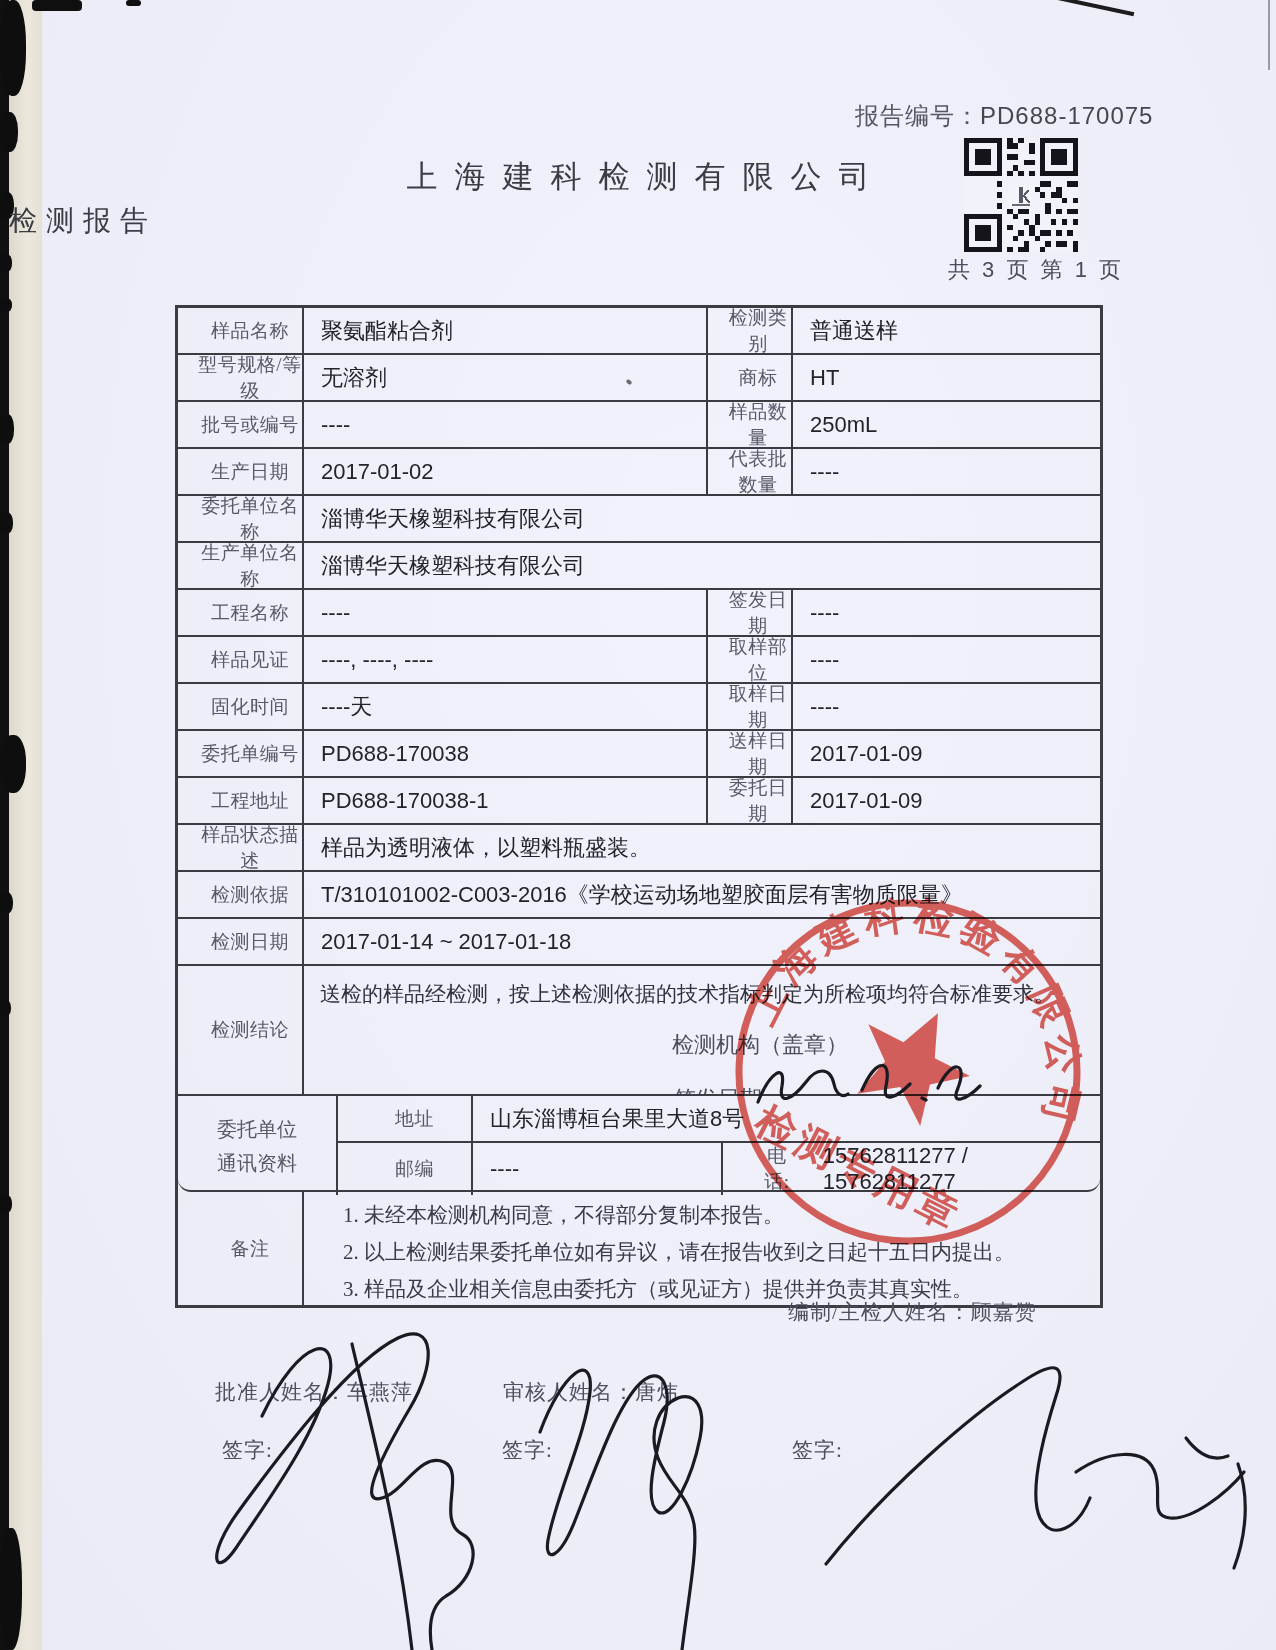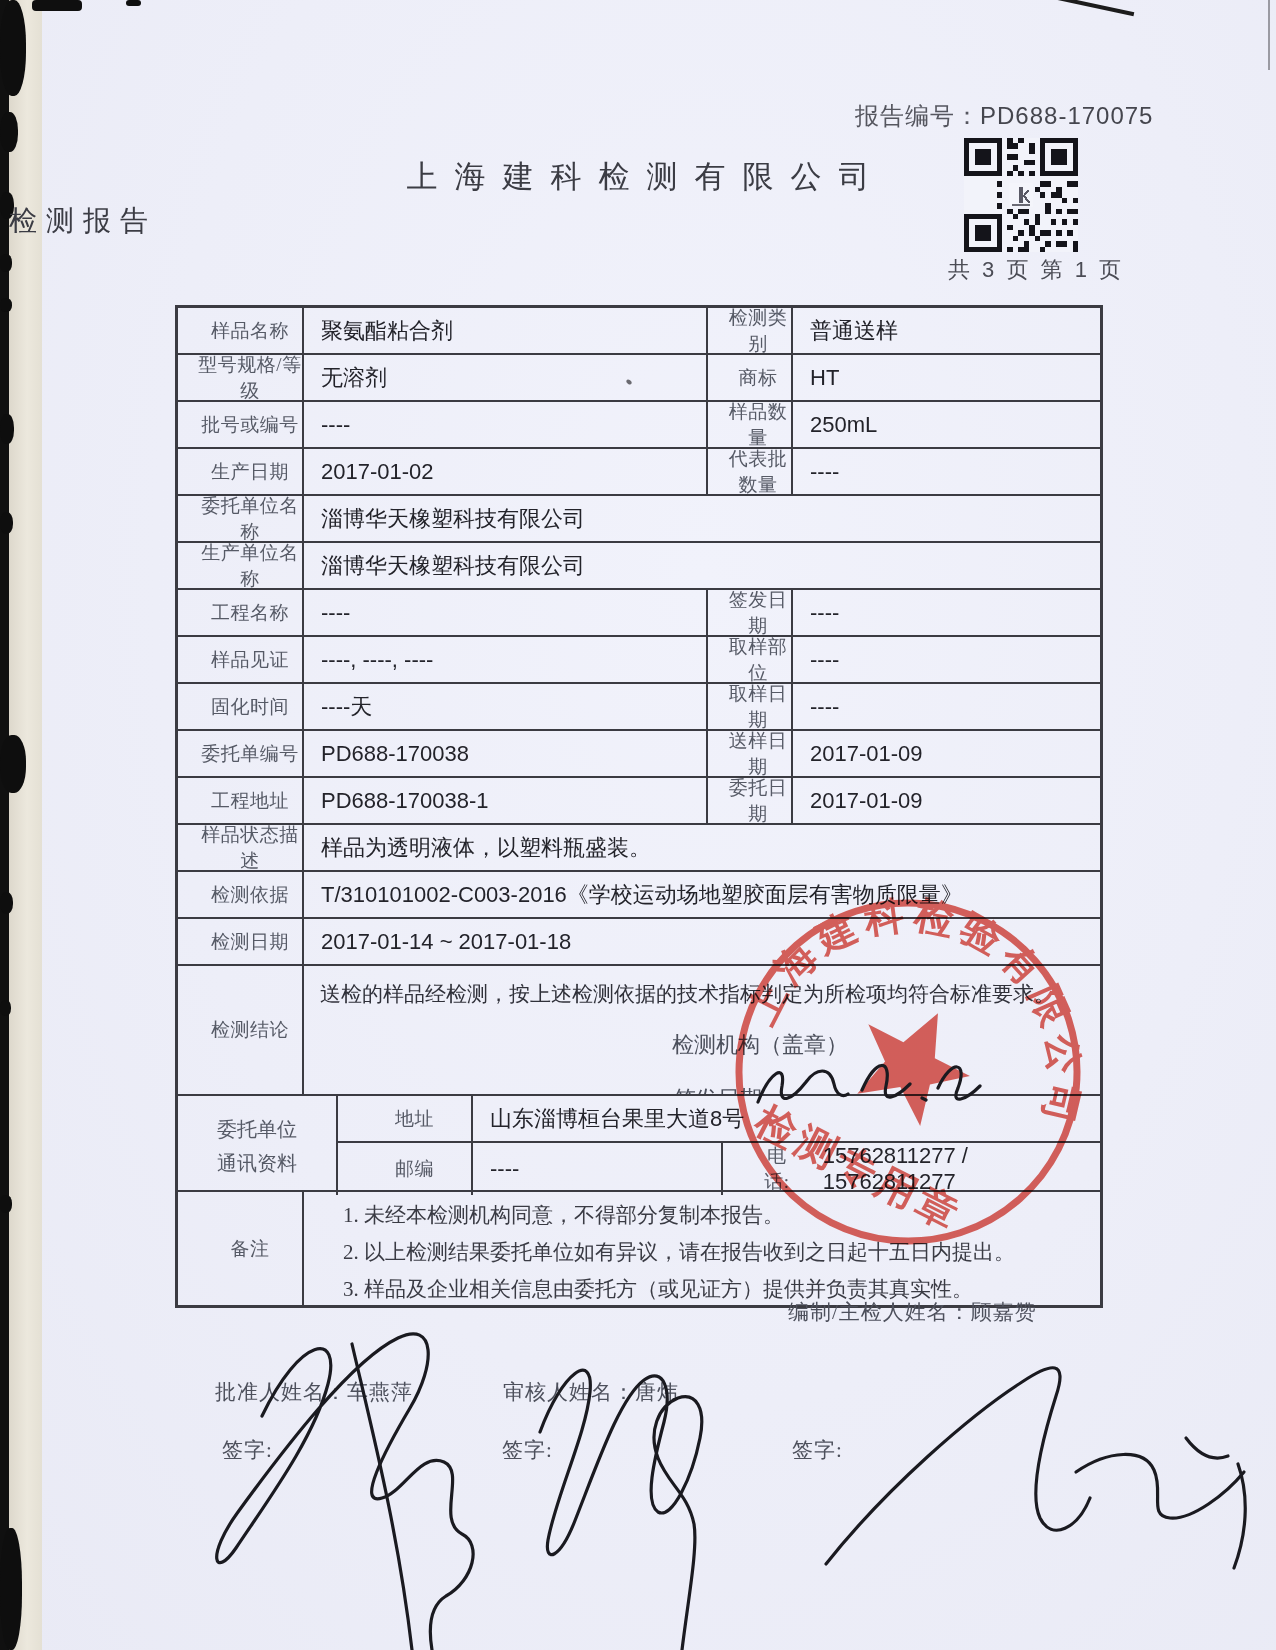--- a/index.html
+++ b/index.html
@@ -47,21 +47,21 @@
   .bl{border-left:2px solid #3b3b42;padding-left:17px;}
   
   .conc-body{position:relative;}
   .conc-text{position:absolute;left:16px;top:14px;font-size:21px;color:#30313a;
     font-family:"Liberation Serif","DejaVu Serif",serif;}
   .conc-org{position:absolute;left:368px;top:64px;font-size:22px;color:#4c505c;
     font-family:Liberation Serif, serif;}
   .conc-sign{position:absolute;left:370px;top:118px;font-size:22px;color:#4c505c;
     font-family:"Liberation Serif","DejaVu Serif",serif;}
   
-  .contact{display:grid;grid-template-columns:158px 1fr;height:94px;border-bottom:2px solid #3b3b42;}
+  .contact{display:grid;grid-template-columns:158px 1fr;height:94px;border-bottom:2px solid #3b3b42;border-radius:13px;}
   .contact-label{display:flex;flex-direction:column;align-items:center;justify-content:center;
     font-family:"Liberation Serif","DejaVu Serif",serif;font-size:20px;color:#565a66;line-height:34px;}
   .contact-right{display:grid;grid-template-rows:47px 1fr;border-left:2px solid #3b3b42;}
   .contact-r1{display:grid;grid-template-columns:133px 1fr;border-bottom:2px solid #3b3b42;}
   .contact-r2{display:grid;grid-template-columns:133px 250px 1fr;}
   .tel-cell{display:flex;align-items:center;padding-left:12px;font-size:22px;color:#23232a;font-weight:500;gap:24px;}
   
   .rem-body{padding:5px 0 0 39px;font-family:"Liberation Serif","DejaVu Serif",serif;
     font-size:21px;color:#3a3b44;line-height:37px;}
   

